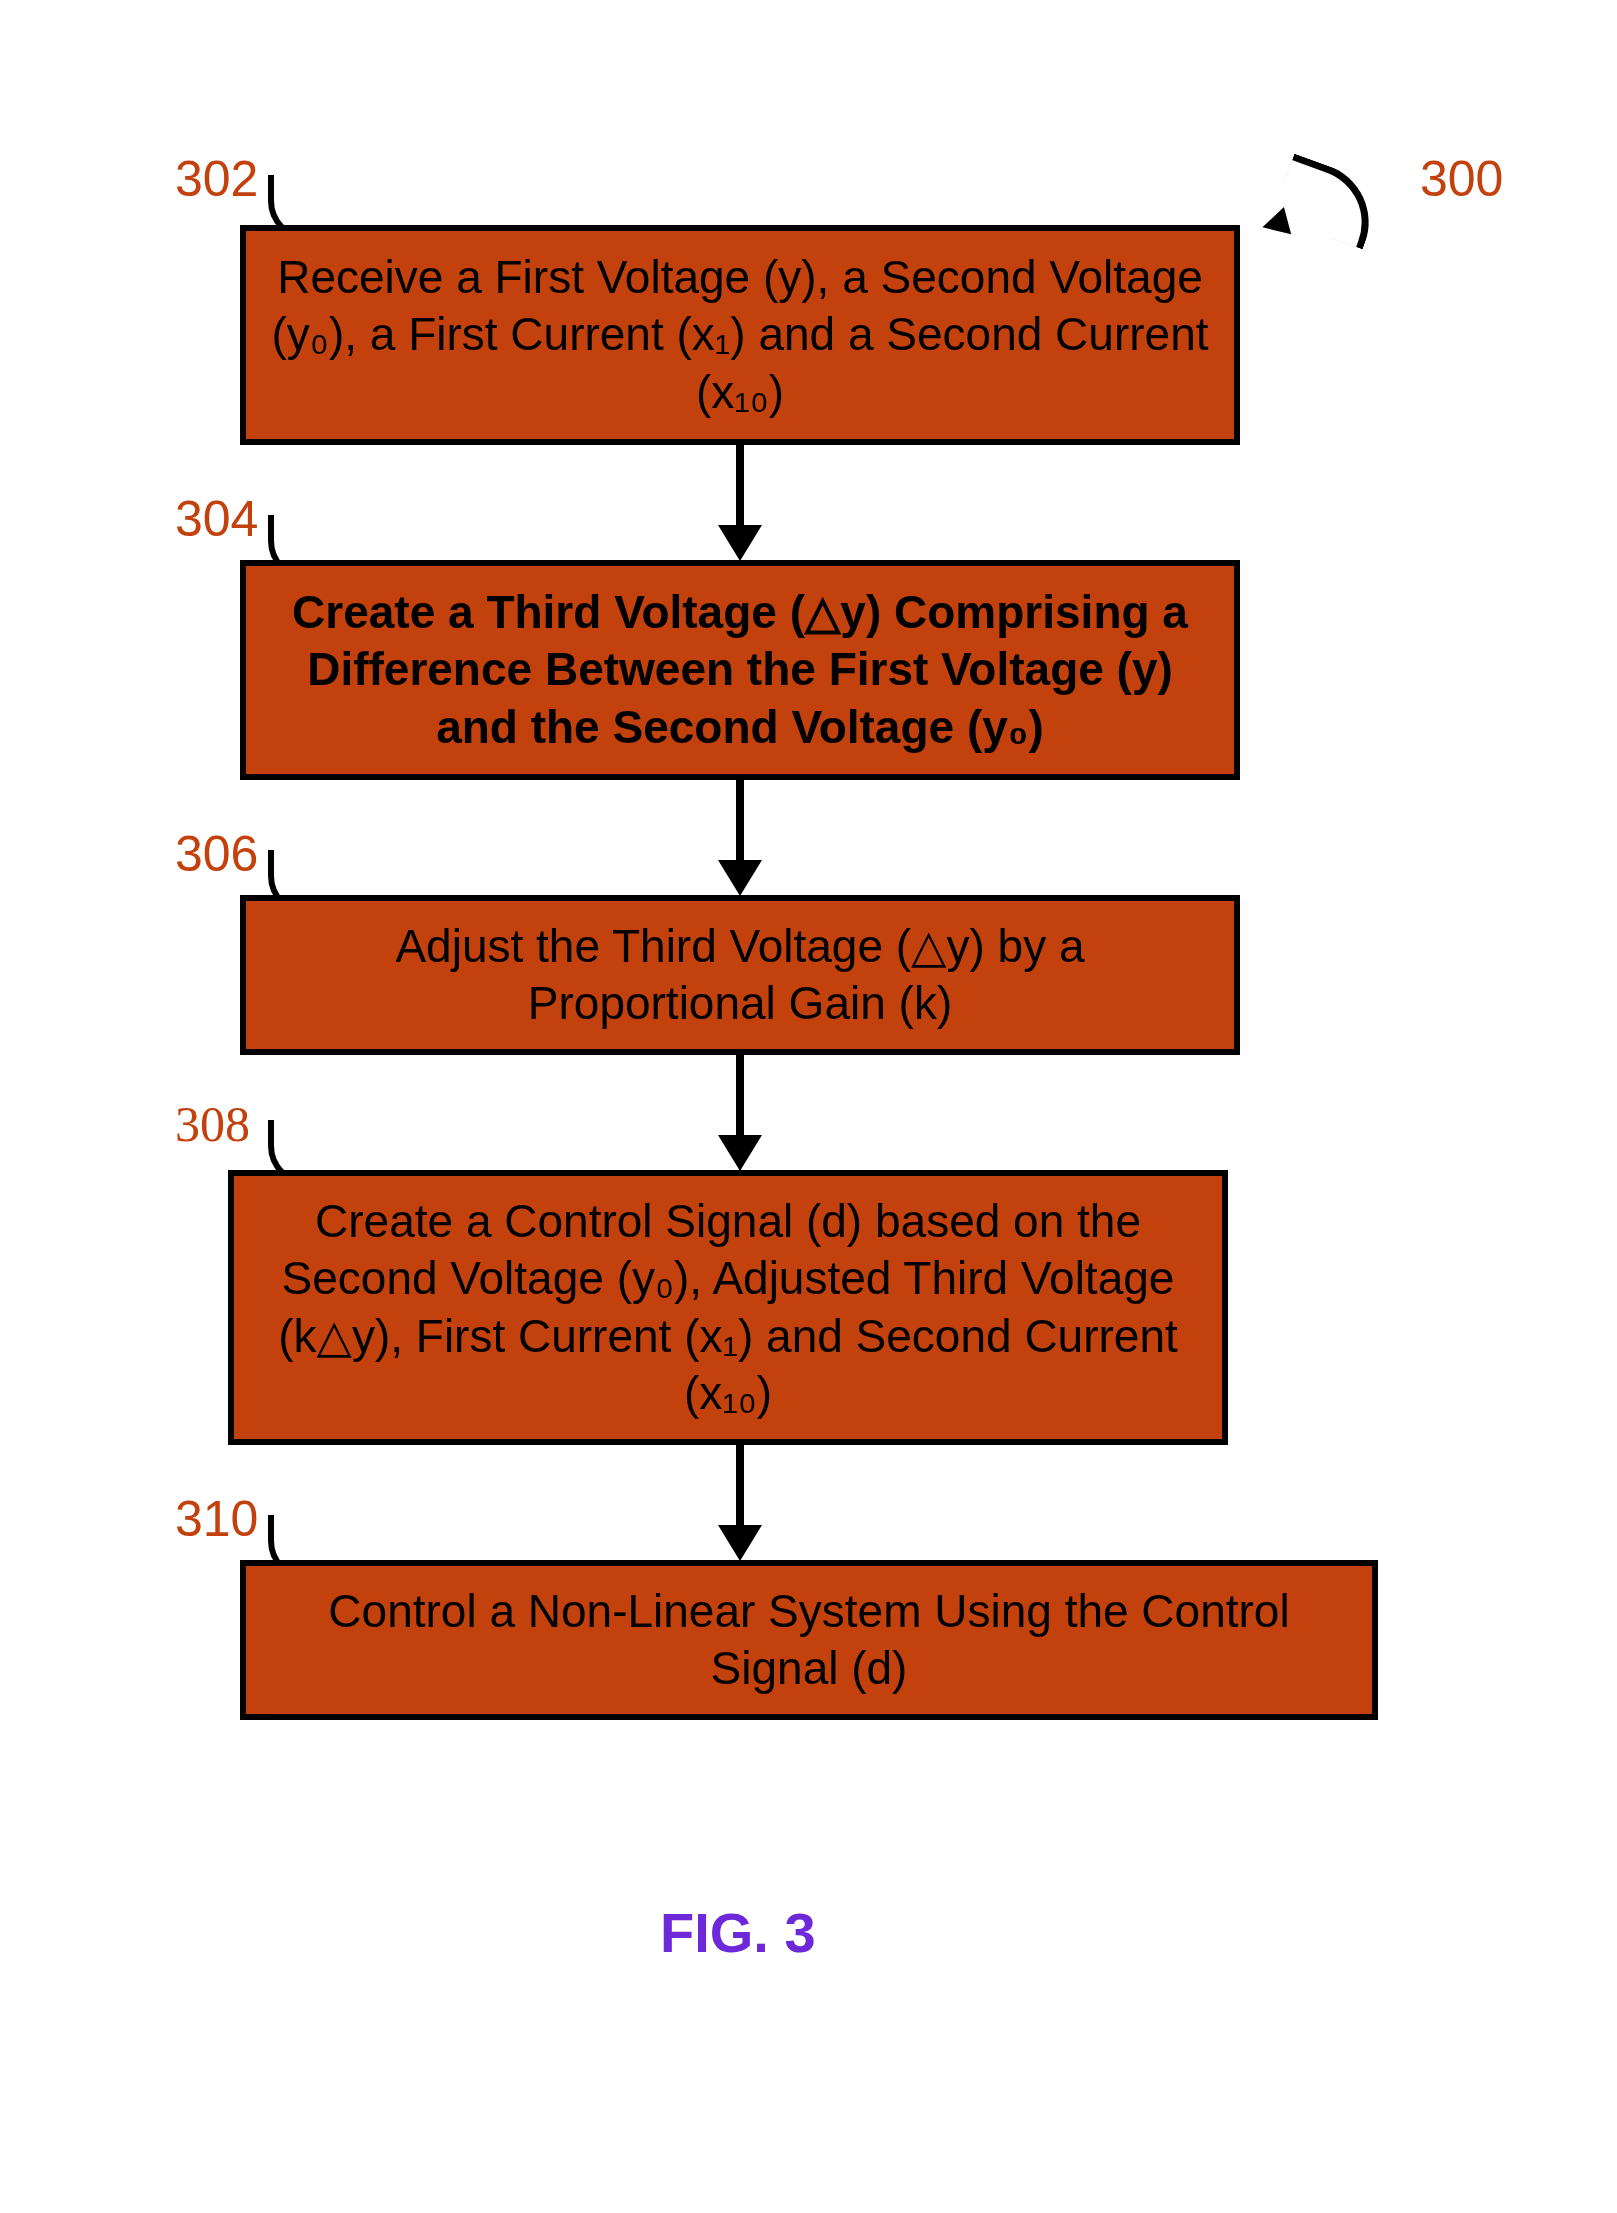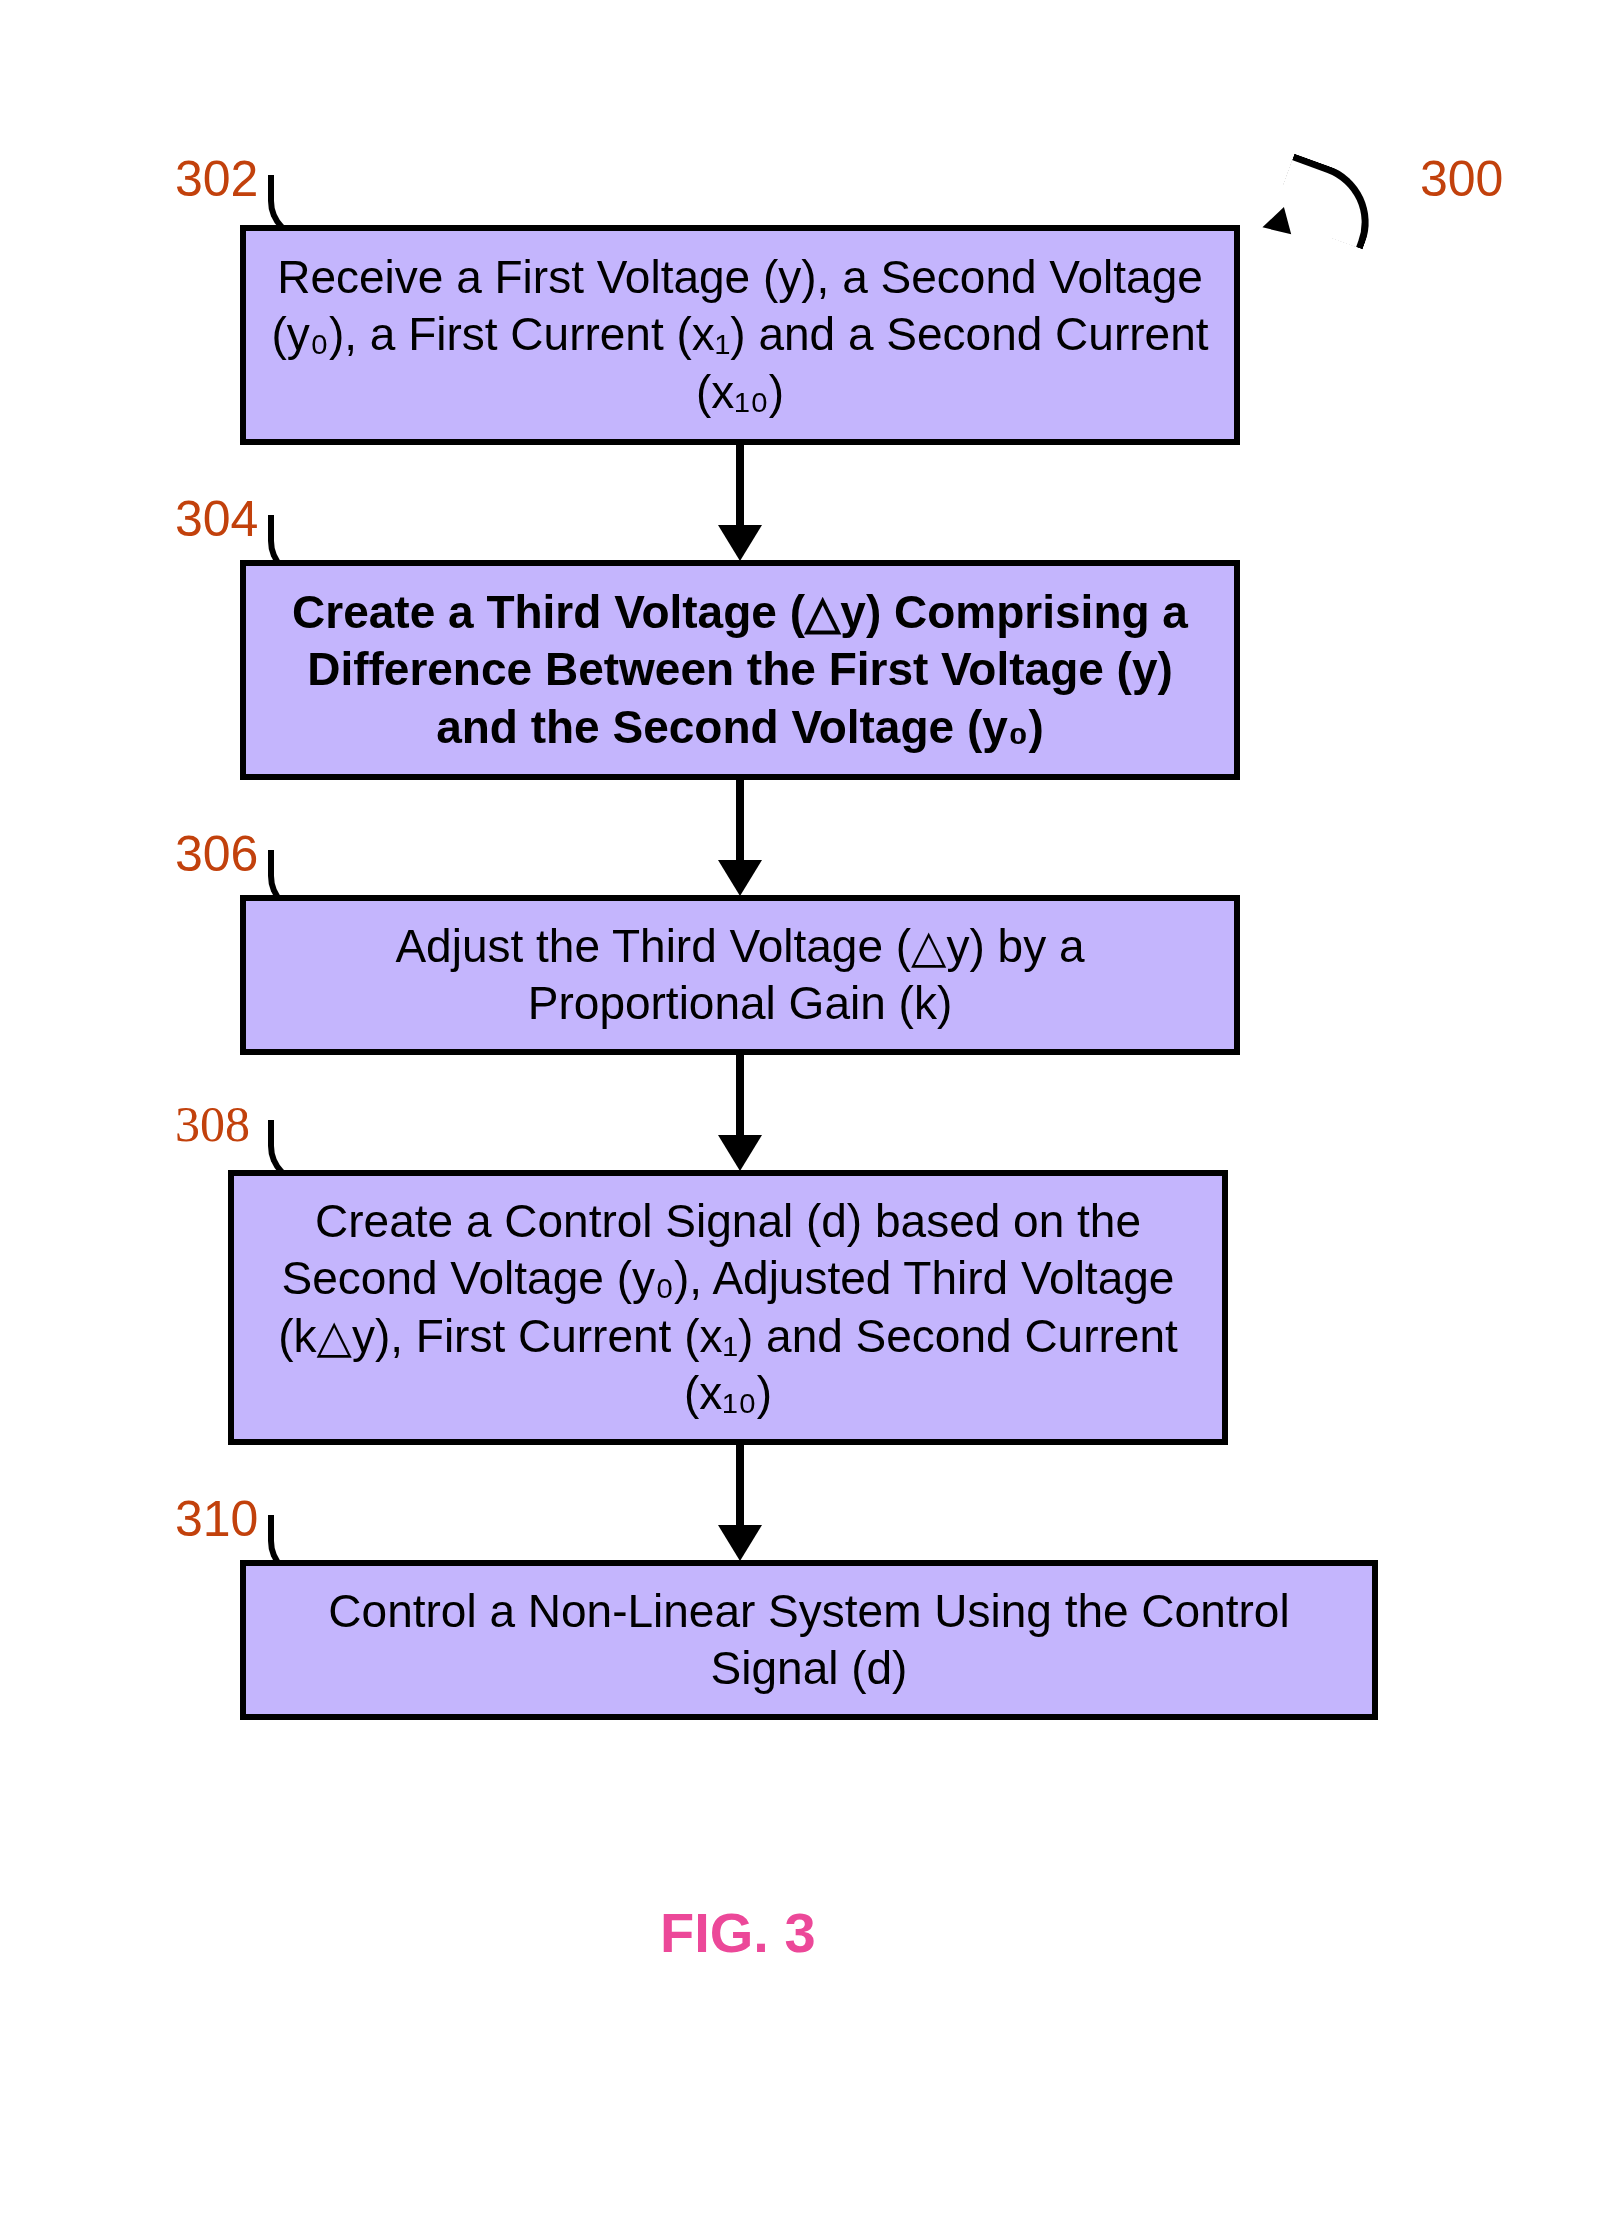--- a/index.html
+++ b/index.html
@@ -11,40 +11,40 @@
   .page {
     width: 1617px;
     height: 2213px;
     position: relative;
     background: #fff;
   }
   .figlabel {
     position: absolute;
     font-size: 56px;
     font-weight: 700;
-    color: #ec4899;
+    color: #6d28d9;
   }
   .reflabel {
     position: absolute;
     font-size: 50px;
     color: #c2410c;
   }
   .box {
     position: absolute;
     border: 6px solid #000;
     box-sizing: border-box;
     text-align: center;
     display: flex;
     align-items: center;
     justify-content: center;
     padding: 10px 20px;
     font-size: 46px;
     line-height: 1.25;
     color: #000;
-    background: #c4b5fd;
+    background: #c2410c;
   }
   .arrow-stem {
     position: absolute;
     width: 8px;
     background: #000;
   }
   .arrow-head {
     position: absolute;
     width: 0;
     height: 0;

